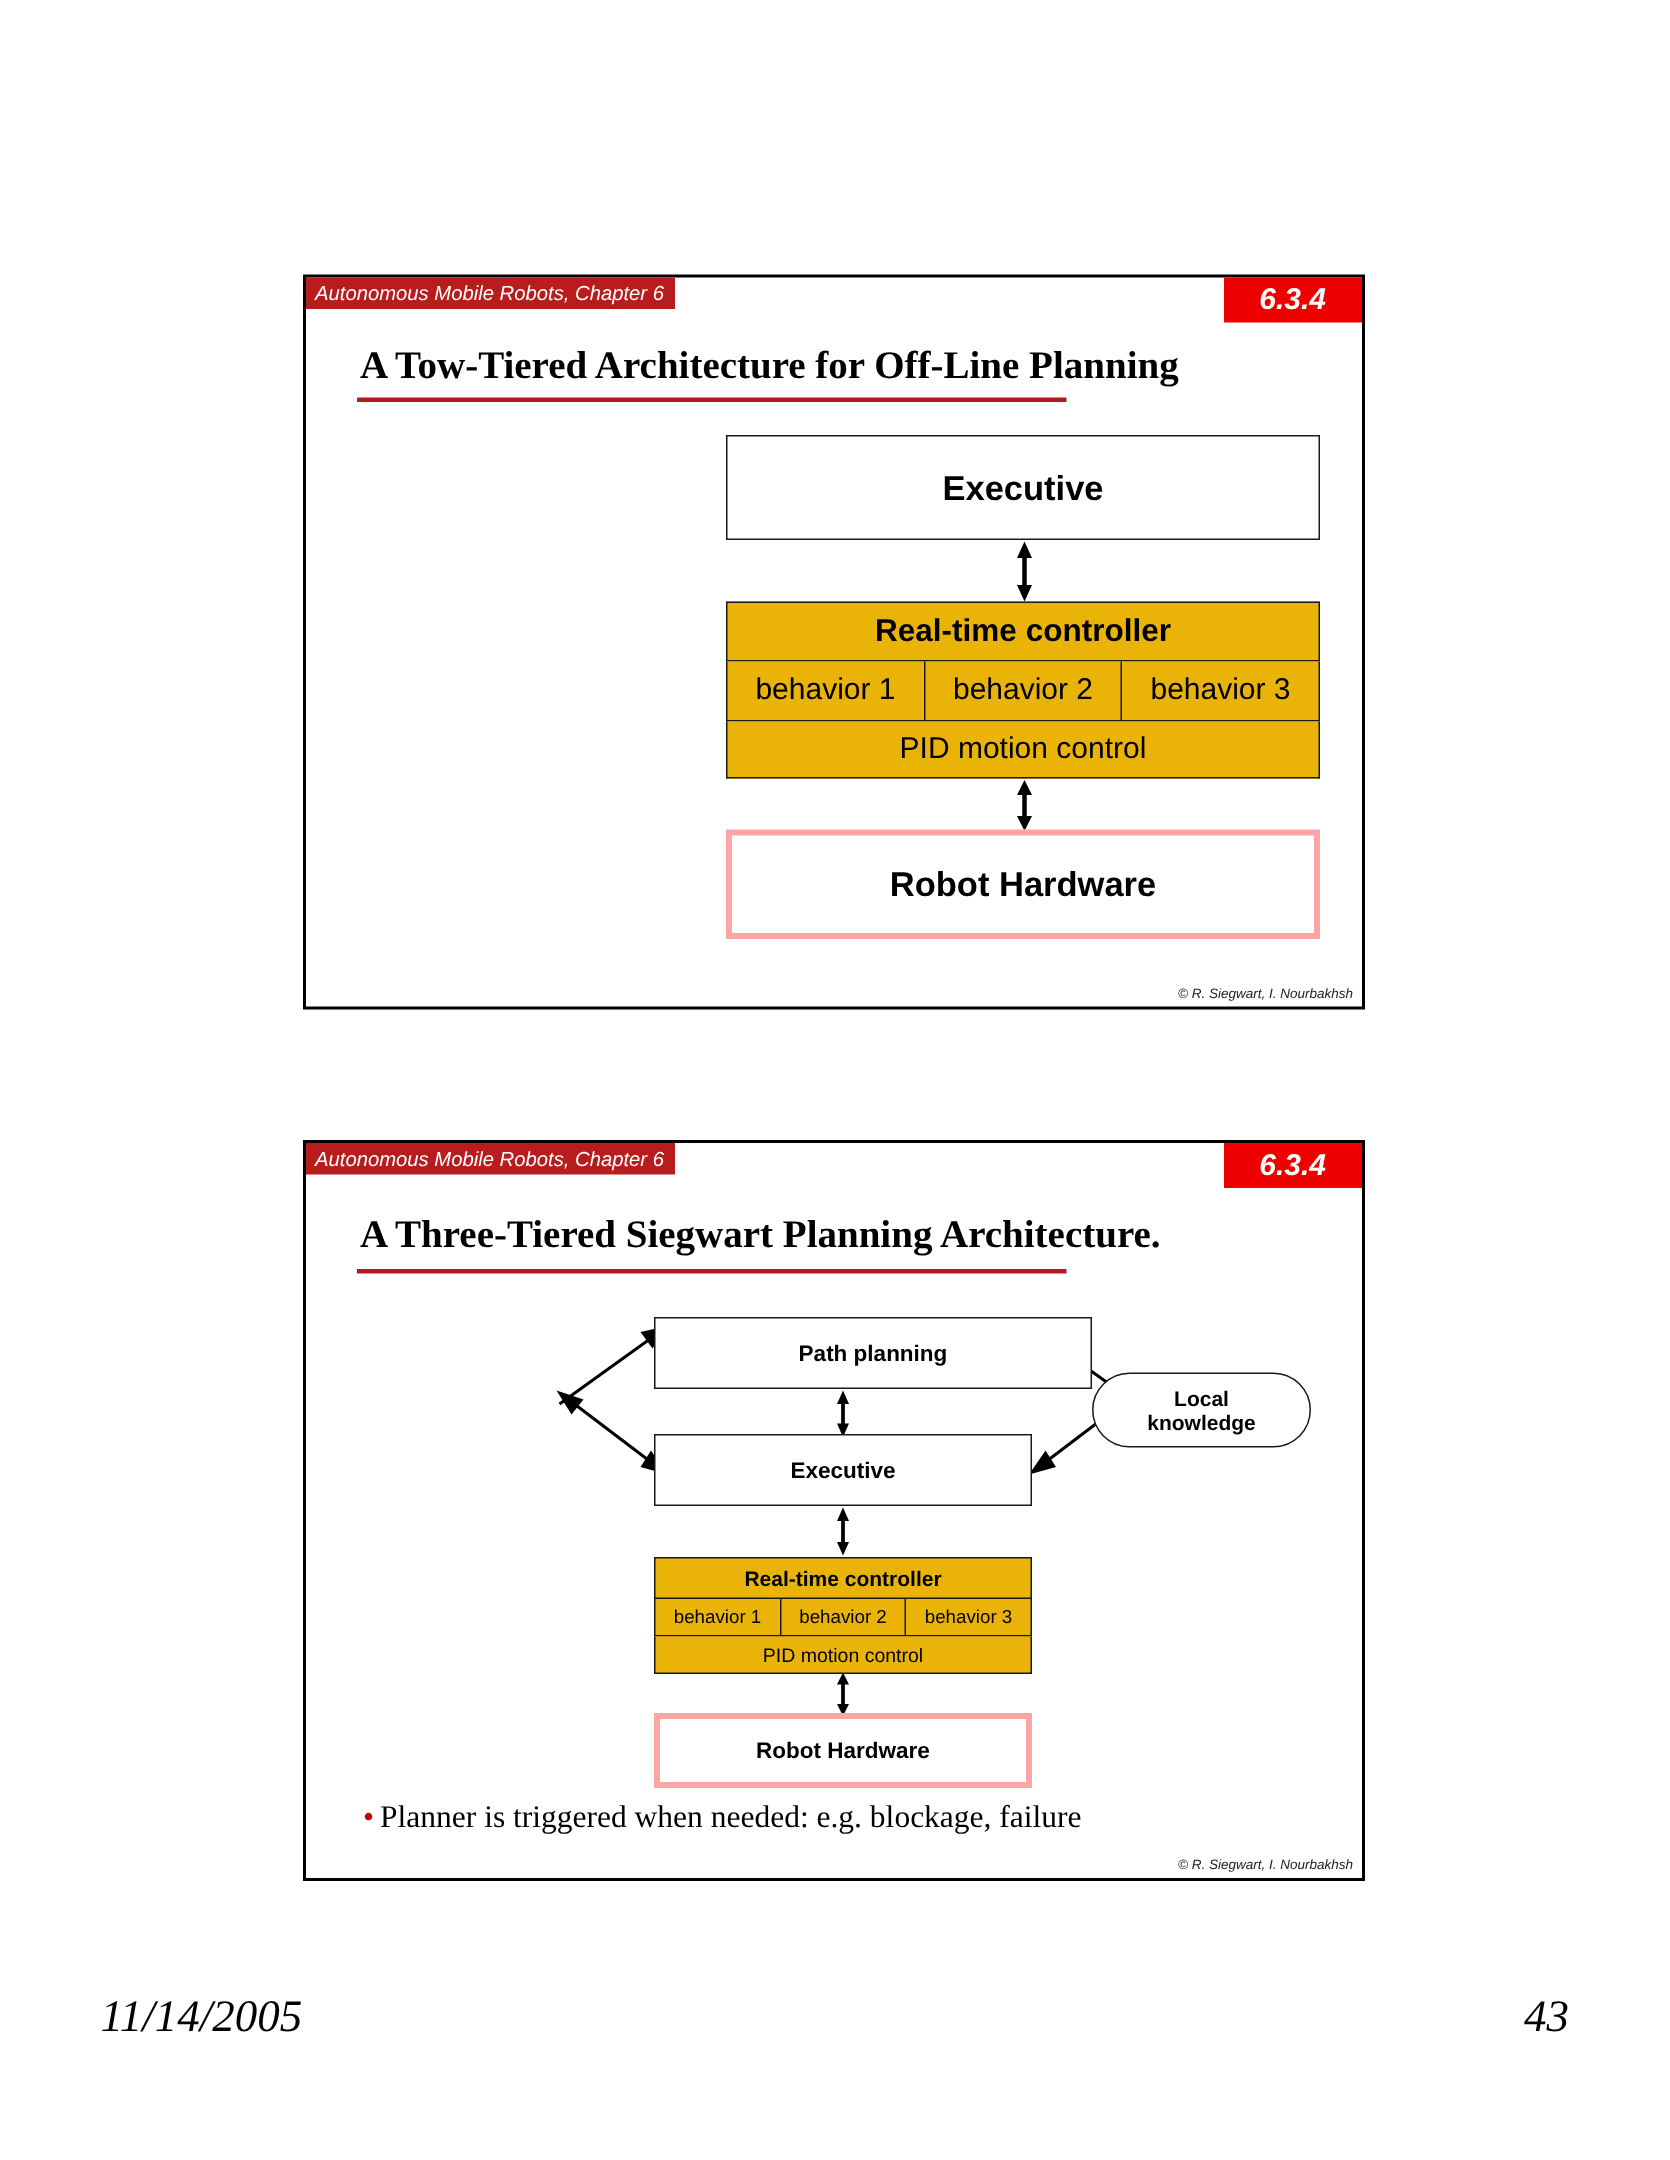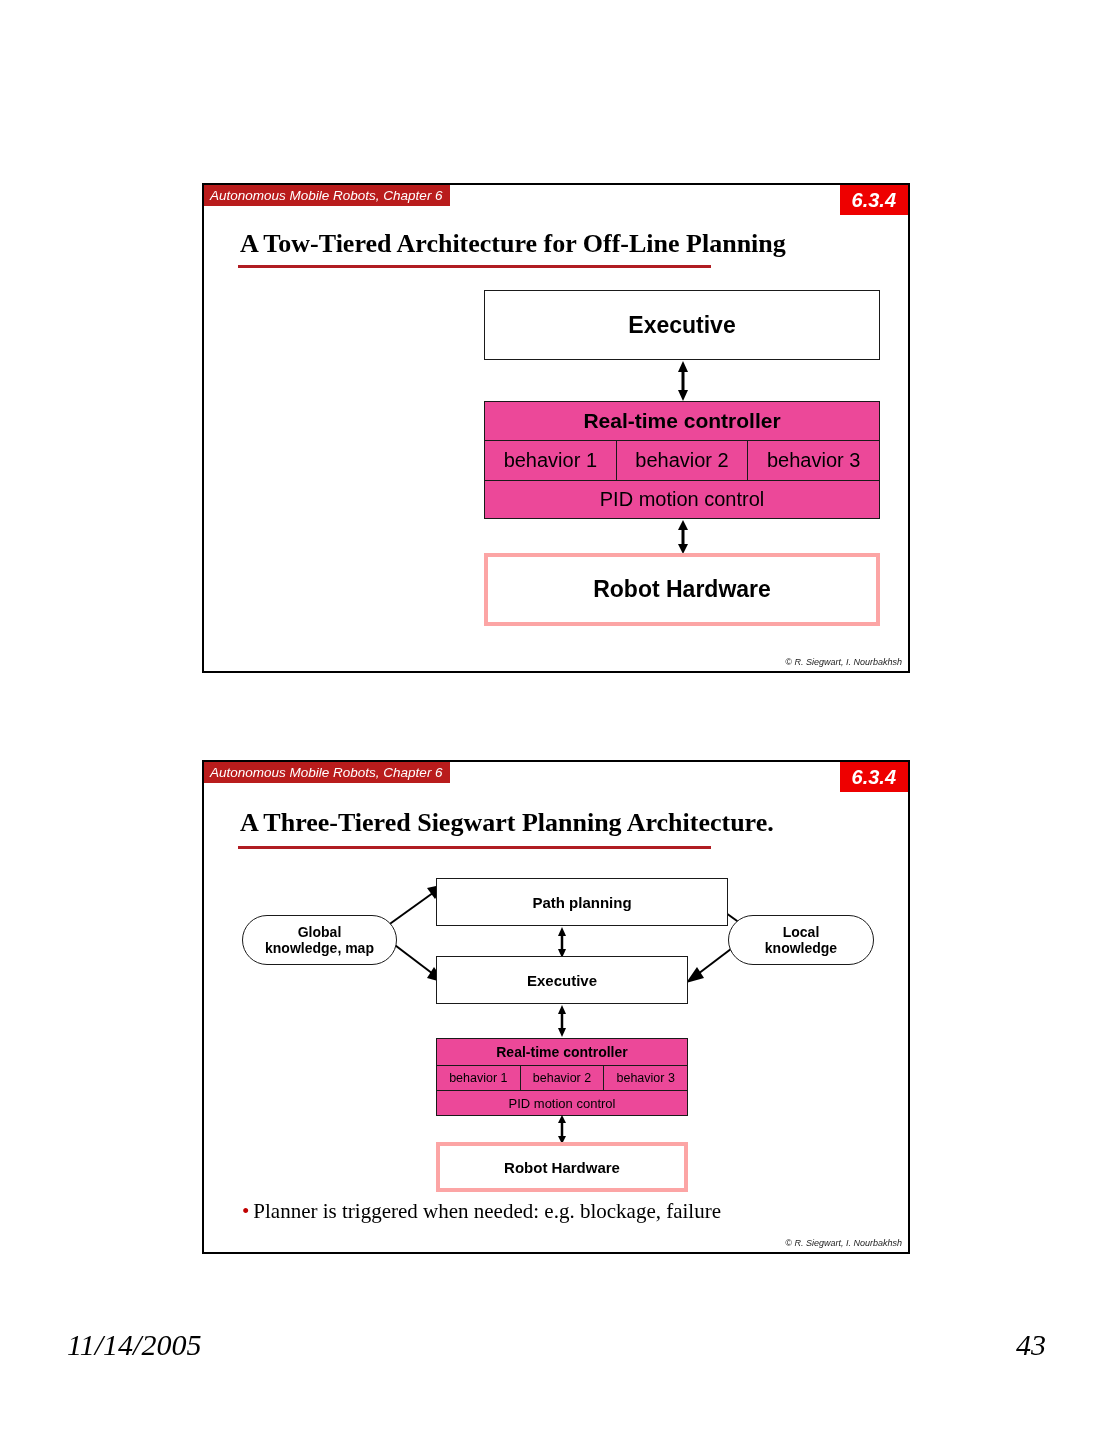--- a/index.html
+++ b/index.html
@@ -47,21 +47,21 @@
     right: 0;
     top: 0;
     background: #EE0000;
     color: #ffffff;
     font-family: "Liberation Sans", sans-serif;
     font-style: italic;
     font-weight: bold;
     font-size: 20px;
     line-height: 30px;
     height: 30px;
-    padding: 0 12px;
+    padding: 0 24px;
     white-space: nowrap;
   }
 
   
   .slide-title {
     position: absolute;
     font-family: "Liberation Serif", serif;
     font-weight: bold;
     font-size: 26px;
     color: #000000;
@@ -109,21 +109,21 @@
     border-radius: 999px;
     line-height: 1.15;
     flex-direction: column;
   }
 
   
   .stack { position: absolute; box-sizing: border-box; }
   .stack .row {
     box-sizing: border-box;
     border: 1.5px solid #1a1a1a;
-    background: #ec4899;
+    background: #eab308;
     display: flex;
     align-items: center;
     justify-content: center;
     font-family: "Liberation Sans", sans-serif;
     text-align: center;
   }
   .stack .row + .row { border-top: none; }
   .stack .row.split { padding: 0; }
   .stack .cell {
     flex: 1 1 0;
@@ -240,24 +240,20 @@
   <div class="box bold" style="left:232px; top:116px; width:292px; height:48px; font-size:15px;">Path planning</div>
 
   <svg class="arrow-v" style="left:351px; top:165px;" width="14" height="31" viewBox="0 0 14 31">
     <line x1="7" y1="4" x2="7" y2="27" stroke="#000" stroke-width="2.5"></line>
     <polygon points="7,0 11,9 3,9" fill="#000"></polygon>
     <polygon points="7,31 11,22 3,22" fill="#000"></polygon>
   </svg>
 
   <div class="box bold" style="left:232px; top:194px; width:252px; height:48px; font-size:15px;">Executive</div>
 
-  <div class="box bold pill" style="left:38px; top:153px; width:155px; height:50px; font-size:14px;">
-    <span>Global</span>
-    <span>knowledge, map</span>
-  </div>
 
   <div class="box bold pill" style="left:524px; top:153px; width:146px; height:50px; font-size:14px;">
     <span>Local</span>
     <span>knowledge</span>
   </div>
 
   <svg class="arrow-v" style="left:351px; top:243px;" width="14" height="32" viewBox="0 0 14 32">
     <line x1="7" y1="4" x2="7" y2="28" stroke="#000" stroke-width="2.5"></line>
     <polygon points="7,0 11,9 3,9" fill="#000"></polygon>
     <polygon points="7,32 11,23 3,23" fill="#000"></polygon>

